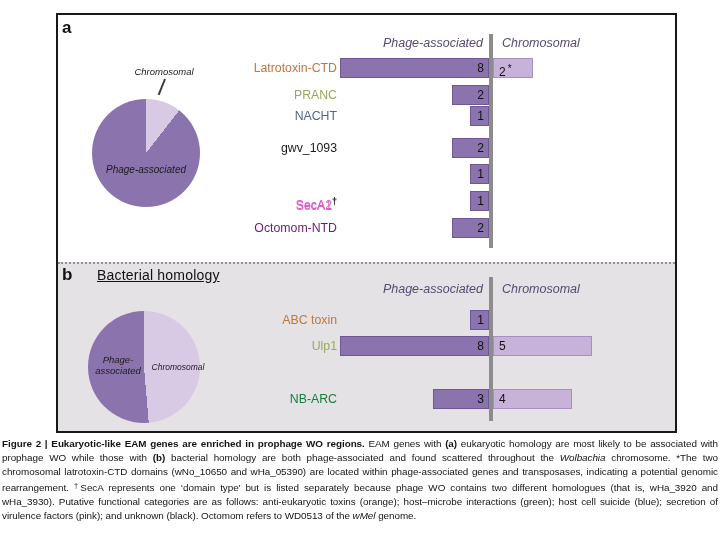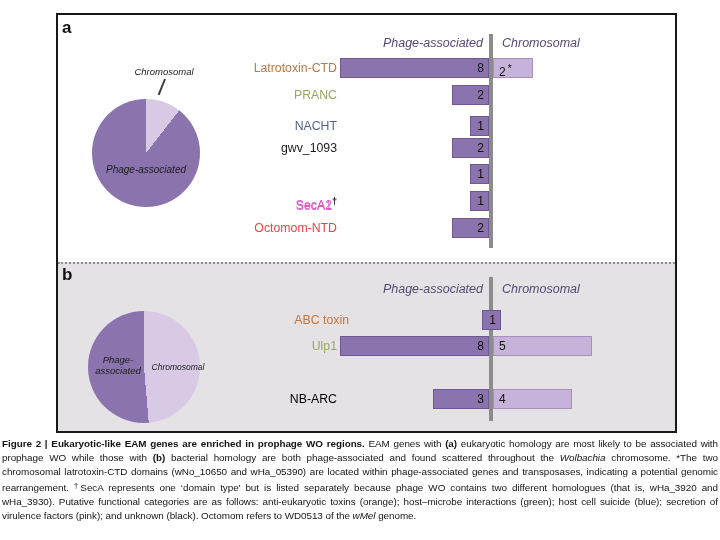--- a/index.html
+++ b/index.html
@@ -86,21 +86,21 @@
         <div class="bar bar-right" style="width: 39.6px;">
           <div class="bar-value">2<sup>*</sup></div>
         </div>
       </div>
       <div class="bar-row" style="top: 69.6px;">
         <div class="row-label" style="color: rgb(150, 169, 94);">PRANC</div>
         <div class="bar bar-left" style="width: 37.2px;">
           <div class="bar-value">2</div>
         </div>
       </div>
-      <div class="bar-row" style="top: 101px;">
+      <div class="bar-row" style="top: 91px;">
         <div class="row-label" style="color: rgb(86, 100, 140);">NACHT</div>
         <div class="bar bar-left" style="width: 18.6px;">
           <div class="bar-value">1</div>
         </div>
       </div>
       <div class="bar-row" style="top: 122.8px;">
         <div class="row-label" style="color: rgb(27, 27, 27);">gwv_1093</div>
         <div class="bar bar-left" style="width: 37.2px;">
           <div class="bar-value">2</div>
         </div>
@@ -111,56 +111,57 @@
           <div class="bar-value">1</div>
         </div>
       </div>
       <div class="bar-row" style="top: 176px;">
         <div class="row-label" style="color: rgb(217, 94, 203);">SecA2<sup>†</sup></div>
         <div class="bar bar-left" style="width: 18.6px;">
           <div class="bar-value">1</div>
         </div>
       </div>
       <div class="bar-row" style="top: 202.6px;">
-        <div class="row-label" style="color: #ef4444;">Octomom-NTD</div>
+        <div class="row-label" style="color: #701a75;">Octomom-NTD</div>
         <div class="bar bar-left" style="width: 37.2px;">
           <div class="bar-value">2</div>
         </div>
       </div>
     </div>
 
   <div class="panel-letter" style="left:4px;top:250px">b</div>
+  <div class="panel-title" style="left:39px;top:252px">Bacterial homology</div>
 
   <div class="col-header left" style="top:267px">Phage-associated</div>
   <div class="col-header right" style="top:267px">Chromosomal</div>
 
   <div class="divider" style="top:262px;height:144px"></div>
 
   <div class="pie" id="pie-b" style="left: 30px; top: 296px; width: 112px; height: 112px; background: conic-gradient(rgb(216, 201, 229) 0deg, rgb(216, 201, 229) 175.135deg, rgb(139, 115, 173) 175.135deg, rgb(139, 115, 173) 360deg);"></div>
   <div class="pie-label" style="left:28px;top:339px;width:64px;font-size:9.5px;line-height:11px">Phage-associated</div>
   <div class="pie-label" style="left:90px;top:347px;width:60px;font-size:8.5px">Chromosomal</div>
 
   <div class="rows" id="rows-b">
-      <div class="bar-row" style="top: 295px; margin-left: 12px;">
+      <div class="bar-row" style="top: 295px;">
         <div class="row-label" style="color: rgb(192, 118, 63);">ABC toxin</div>
         <div class="bar bar-left" style="width: 18.6px;">
           <div class="bar-value">1</div>
         </div>
       </div>
       <div class="bar-row" style="top: 321.3px;">
         <div class="row-label" style="color: rgb(150, 169, 94);">Ulp1</div>
         <div class="bar bar-left" style="width: 148.8px;">
           <div class="bar-value">8</div>
         </div>
         <div class="bar bar-right" style="width: 99px;">
           <div class="bar-value">5</div>
         </div>
       </div>
       <div class="bar-row" style="top: 373.9px;">
-        <div class="row-label" style="color: #000000;">NB-ARC</div>
+        <div class="row-label" style="color: #15803d;">NB-ARC</div>
         <div class="bar bar-left" style="width: 55.8px;">
           <div class="bar-value">3</div>
         </div>
         <div class="bar bar-right" style="width: 79.2px;">
           <div class="bar-value">4</div>
         </div>
       </div>
     </div>
 
 </div>

